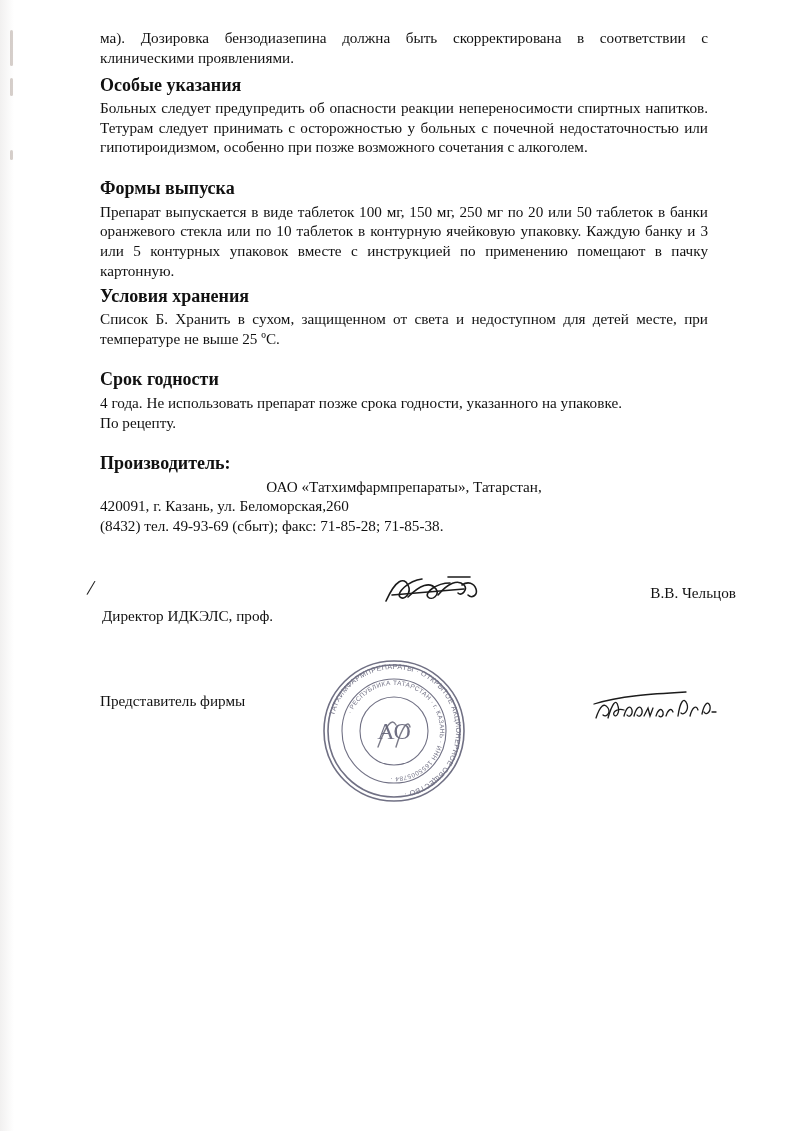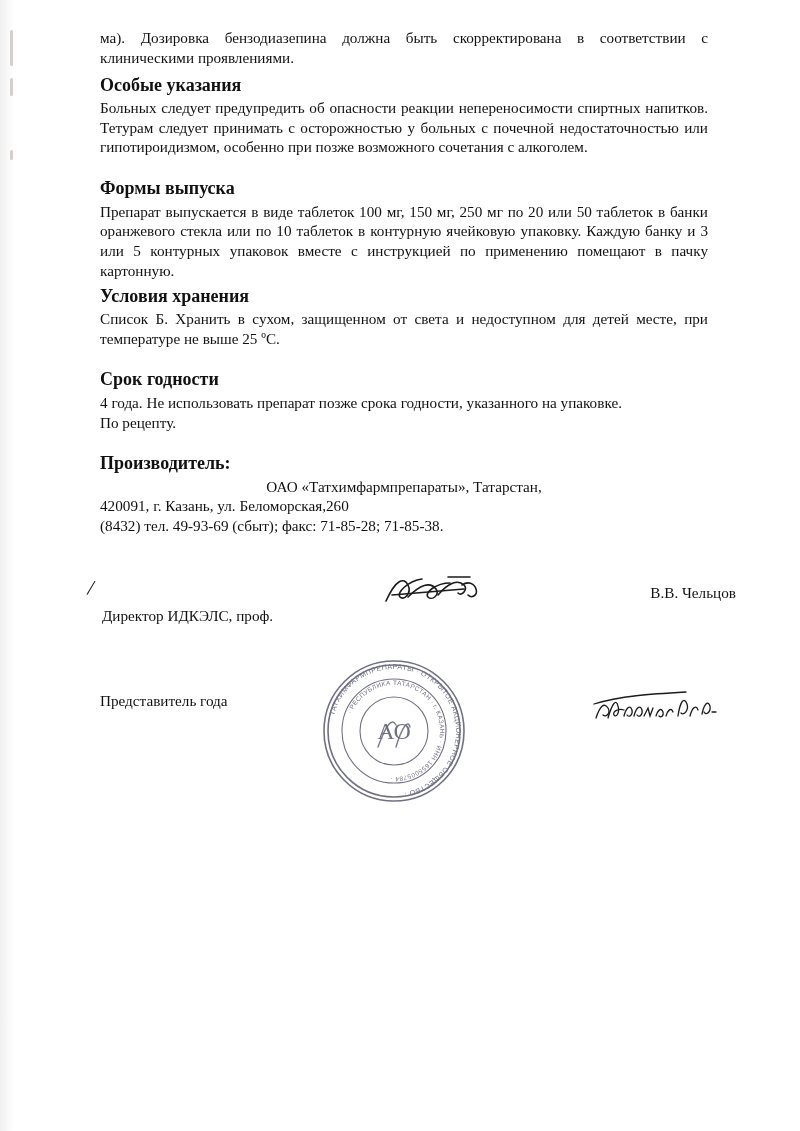--- a/index.html
+++ b/index.html
@@ -182,21 +182,21 @@
           <path d="M60 24 C70 12, 80 8, 86 14 C90 18, 84 26, 80 22"></path>
           <path d="M14 24 L86 18"></path>
           <path d="M84 14 C90 10, 96 12, 98 18 C100 24, 94 28, 90 24"></path>
           <path d="M70 6 L92 6"></path>
         </g>
       </svg>
     </span>
   </div>
 
   <div class="rep-row">
-    <span class="rep-label">Представитель года</span>
+    <span class="rep-label">Представитель фирмы</span>
     <span class="rep-sign">
       <svg width="140" height="44" viewBox="0 0 140 44">
         <g fill="none" stroke="#1b1b1b" stroke-width="1.3" stroke-linecap="round">
           <path d="M6 30 C10 18, 14 14, 18 20 C21 25, 16 30, 13 27"></path>
           <path d="M18 30 C22 16, 26 10, 28 18 C30 25, 26 30, 24 27 C22 24, 28 20, 34 22"></path>
           <path d="M34 28 C36 20, 40 16, 42 22 C43 27, 39 30, 37 27"></path>
           <path d="M44 28 C46 20, 50 16, 52 22 C53 27, 49 30, 47 27"></path>
           <path d="M54 28 L58 20 L60 28 L63 20"></path>
           <path d="M66 28 C68 22, 71 19, 73 24 C74 28, 71 30, 69 28"></path>
           <path d="M76 28 C78 22, 81 19, 83 24"></path>

